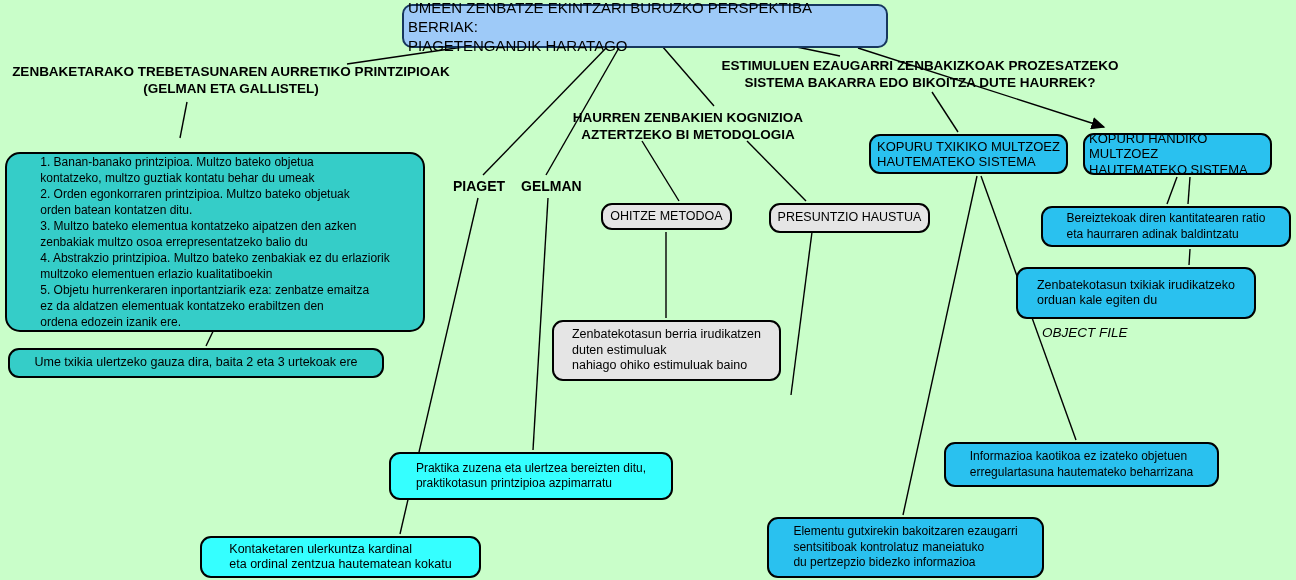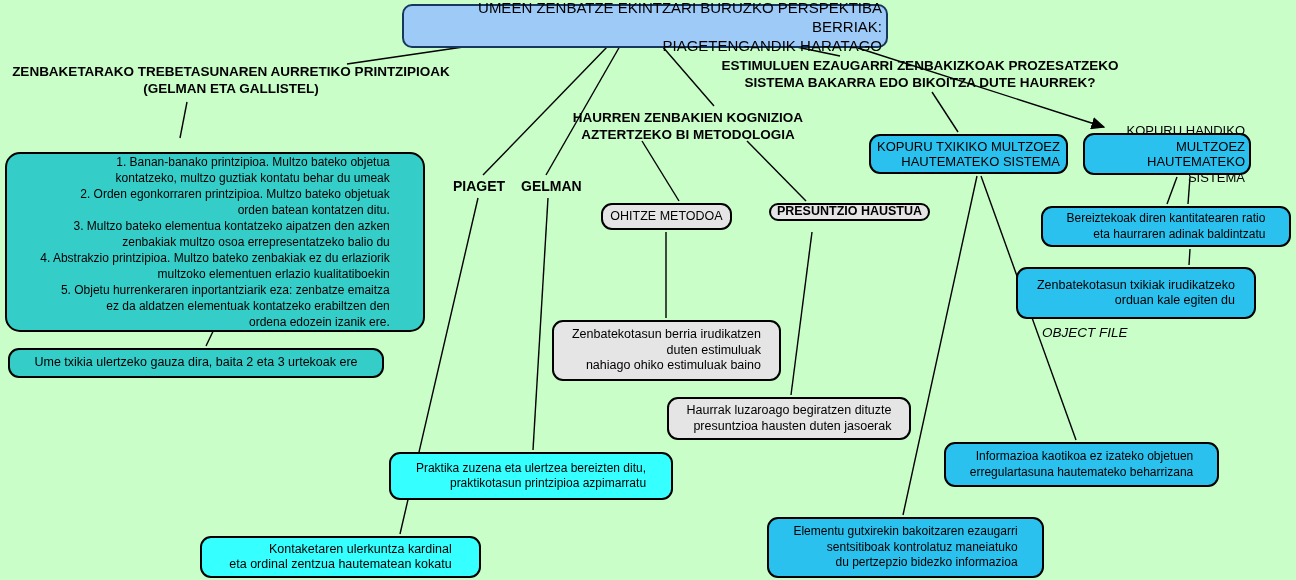--- a/index.html
+++ b/index.html
@@ -1,20 +1,20 @@
 <!DOCTYPE html>
 <html><head>
 <meta charset="utf-8">
 <style>
   html,body{margin:0;padding:0;}
   body{font-family:"Liberation Sans", sans-serif;}
   #canvas{position:relative;width:1296px;height:580px;background:#c9fec9;overflow:hidden;}
   #connectors{position:absolute;left:0;top:0;z-index:0;pointer-events:none;}
   .node{position:absolute;z-index:1;box-sizing:border-box;display:flex;align-items:center;justify-content:center;
-        text-align:right;white-space:pre-line;border:2px solid #000;border-radius:11px;
+        text-align:left;white-space:pre-line;border:2px solid #000;border-radius:11px;
         font-size:12.5px;line-height:15.5px;color:#000;padding:2px 4px;}
   .heading{position:absolute;z-index:1;font-weight:bold;text-align:center;white-space:pre-line;
            font-size:13.5px;line-height:17px;color:#000;}
   .maplabel{position:absolute;z-index:1;font-weight:bold;font-size:14px;color:#000;white-space:nowrap;}
   .fill-turquoise{background:#35cdc8;}
   .fill-teal{background:#e5e5e5;}
   .fill-cyan{background:#35ffff;}
   .fill-sky{background:#2ac1ef;}
 
   #node-title{left:402px;top:4px;width:486px;height:44px;background:#9ecaf8;border:2px solid #17375e;
@@ -22,27 +22,27 @@
   #heading-left{left:0px;top:63px;width:462px;}
   #heading-middle{left:520px;top:109px;width:336px;}
   #heading-right{left:702px;top:57px;width:436px;}
   #label-piaget{left:453px;top:178px;}
   #label-gelman{left:521px;top:178px;}
   #label-object-file{left:1003px;top:325px;font-weight:normal;font-style:italic;font-size:13.5px;margin-left:39px;}
 
   #box-principles{left:5px;top:140px;width:420px;height:180px;font-size:12px;line-height:16px;border-radius:15px;margin-top:12px;}
   #box-ume-txikia{left:8px;top:348px;width:376px;height:30px;}
   #box-ohitze{left:601px;top:203px;width:131px;height:27px;}
-  #box-presuntzio{left:769px;top:203px;width:161px;height:18px;font-weight:bold;}
+  #box-presuntzio{left:769px;top:203px;width:161px;height:30px;}
   #box-zen-berria{left:552px;top:320px;width:229px;height:61px;}
   #box-haurrak{left:667px;top:397px;width:244px;height:43px;}
   #box-praktika{left:389px;top:452px;width:284px;height:48px;font-size:12px;}
   #box-kontaketa{left:200px;top:536px;width:281px;height:42px;}
   #box-kopuru-txikiko{left:869px;top:134px;width:199px;height:40px;font-size:13px;}
-  #box-kopuru-handiko{left:1083px;top:133px;width:168px;height:42px;font-size:13px;}
+  #box-kopuru-handiko{left:1083px;top:133px;width:189px;height:42px;font-size:13px;}
   #box-bereiztekoak{left:1041px;top:206px;width:250px;height:41px;font-size:12px;}
   #box-zen-txikiak{left:1016px;top:267px;width:240px;height:52px;}
   #box-informazioa{left:944px;top:442px;width:275px;height:45px;font-size:12px;}
   #box-elementu{left:767px;top:517px;width:277px;height:61px;font-size:12px;}
 </style>
 </head>
 <body>
 
 <div id="canvas">
 
@@ -101,22 +101,20 @@
 5. Objetu hurrenkeraren inportantziarik eza: zenbatze emaitza
 ez da aldatzen elementuak kontatzeko erabiltzen den
 ordena edozein izanik ere.</div>
   <div class="node fill-turquoise" id="box-ume-txikia">Ume txikia ulertzeko gauza dira, baita 2 eta 3 urtekoak ere</div>
 
   <div class="node fill-teal" id="box-ohitze">OHITZE METODOA</div>
   <div class="node fill-teal" id="box-presuntzio">PRESUNTZIO HAUSTUA</div>
   <div class="node fill-teal" id="box-zen-berria">Zenbatekotasun berria irudikatzen
 duten estimuluak
 nahiago ohiko estimuluak baino</div>
-  <div class="node fill-teal" id="box-haurrak">Haurrak luzaroago begiratzen dituzte
-presuntzioa hausten duten jasoerak</div>
 
   <div class="node fill-cyan" id="box-praktika">Praktika zuzena eta ulertzea bereizten ditu,
 praktikotasun printzipioa azpimarratu</div>
   <div class="node fill-cyan" id="box-kontaketa">Kontaketaren ulerkuntza  kardinal
 eta ordinal zentzua hautematean kokatu</div>
 
   <div class="node fill-sky" id="box-kopuru-txikiko">KOPURU TXIKIKO MULTZOEZ
 HAUTEMATEKO SISTEMA</div>
   <div class="node fill-sky" id="box-kopuru-handiko">KOPURU HANDIKO MULTZOEZ
 HAUTEMATEKO SISTEMA</div>

